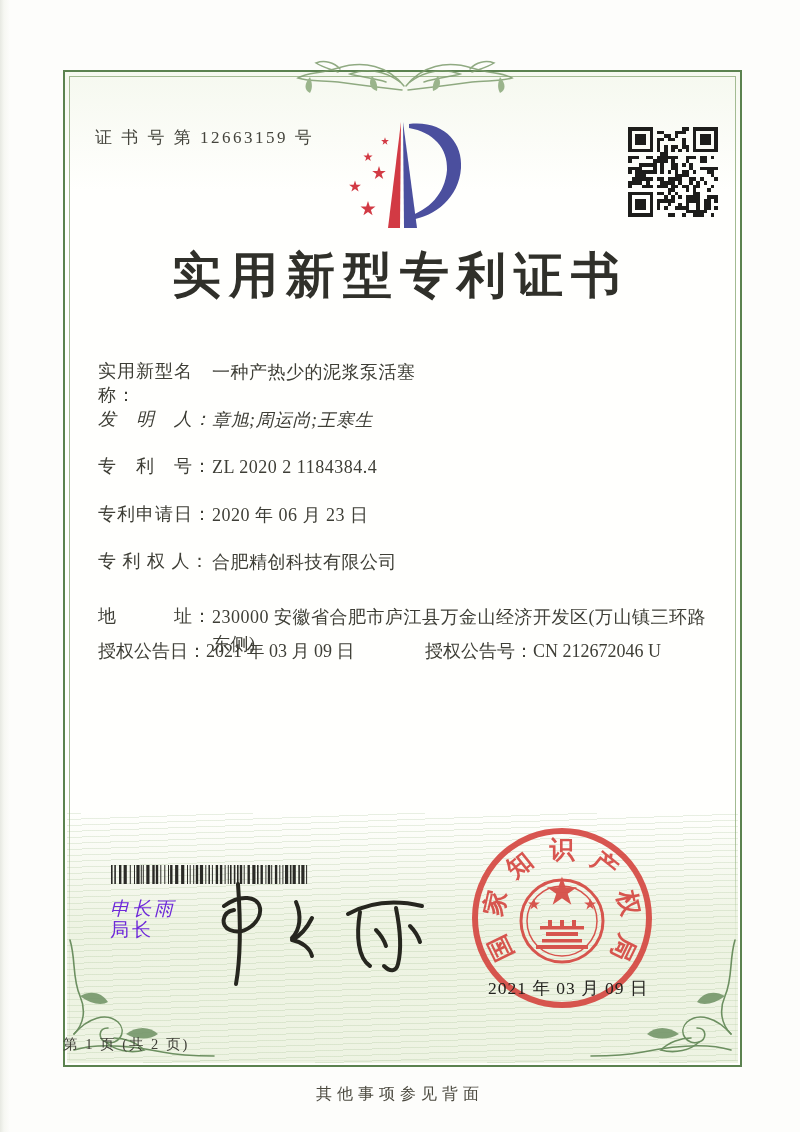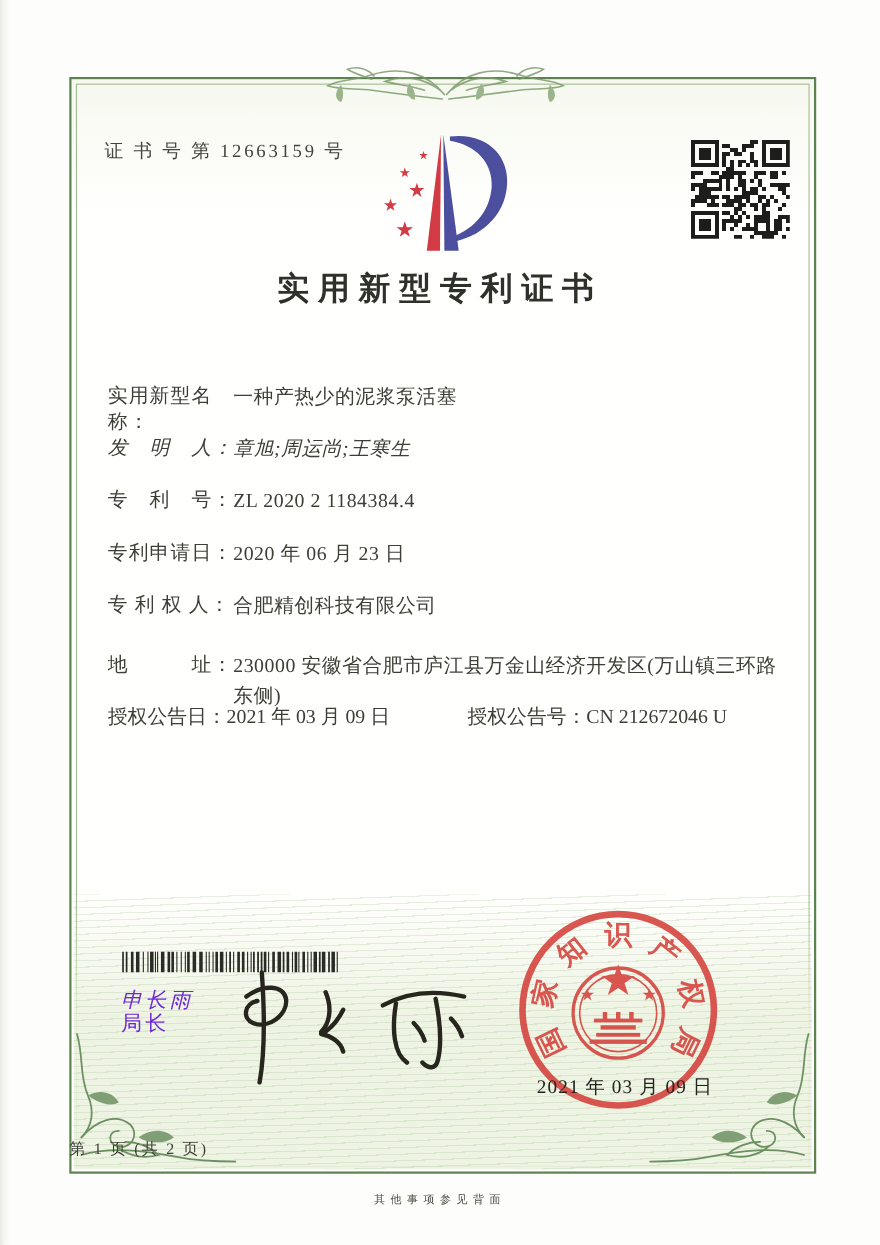--- a/index.html
+++ b/index.html
@@ -31,23 +31,23 @@
       repeating-linear-gradient(178deg, rgba(140,175,120,.20) 0 1px, rgba(255,255,255,0) 1px 6px),
       linear-gradient(180deg, rgba(238,243,228,0) 0, rgba(236,242,224,.9) 45%);
     pointer-events:none;
   }
   .abs{position:absolute;}
   .cert-no{
     left:95px;top:126px;font-size:17px;letter-spacing:2.5px;color:#44443c;
   }
   .title{
     left:0;top:243px;width:800px;text-align:center;
-    font-size:29px;font-weight:bold;letter-spacing:8px;color:#30302a;
-  }
-  .row{left:98px;font-size:18px;color:#3e3e36;}
+    font-size:49px;font-weight:bold;letter-spacing:8px;color:#30302a;
+  }
+  .row{left:98px;font-size:18px;color:#3e3e36;margin-top:12px;}
   .row .lbl{display:inline-block;width:114px;letter-spacing:1px;vertical-align:top;}
   .row .val{display:inline-block;width:500px;vertical-align:top;line-height:27px;letter-spacing:.5px;}
   .grant-row{left:98px;top:639px;font-size:18px;color:#3e3e36;}
   .grant-col2{position:absolute;left:327px;top:0;white-space:nowrap;}
   .paras{
     left:95px;top:668px;width:618px;
     font-size:17px;line-height:29.5px;color:#49473b;text-align:justify;
   }
   .paras p{margin:0;text-indent:2em;}
   .barcode{left:111px;top:865px;width:198px;height:19px;}
@@ -56,21 +56,21 @@
   .seal{left:468px;top:824px;}
   .seal-date{
     left:488px;top:976px;font-size:17.5px;letter-spacing:1px;color:#23231f;z-index:5;
   }
   .page-note{
     left:63px;top:1035px;width:553px;text-align:left;
     font-size:14.5px;letter-spacing:2px;color:#3e3e36;
   }
   .back-note{
     left:0;top:1084px;width:800px;text-align:center;
-    font-size:10px;letter-spacing:5px;color:#4c4a40;
+    font-size:16px;letter-spacing:5px;color:#4c4a40;
   }
   svg{display:block;}
 </style>
 </head>
 <body>
 
 <div class="scan-edge"></div>
 
 <div class="frame-outer">
   <div class="frame-inner"></div>

